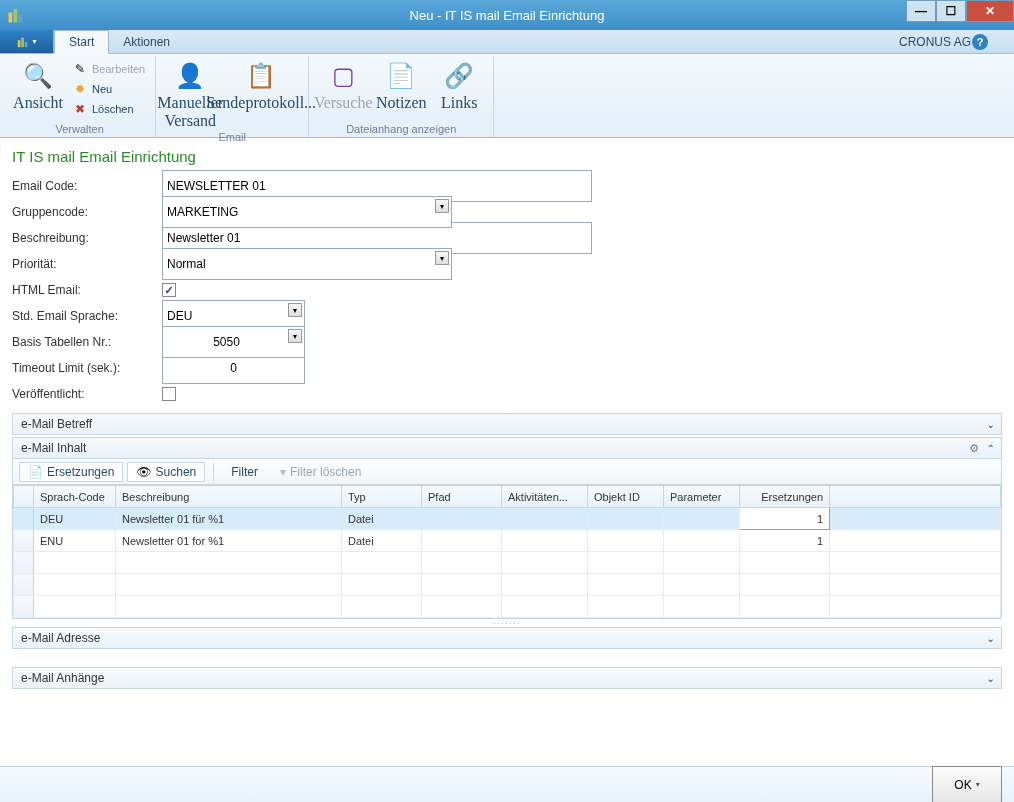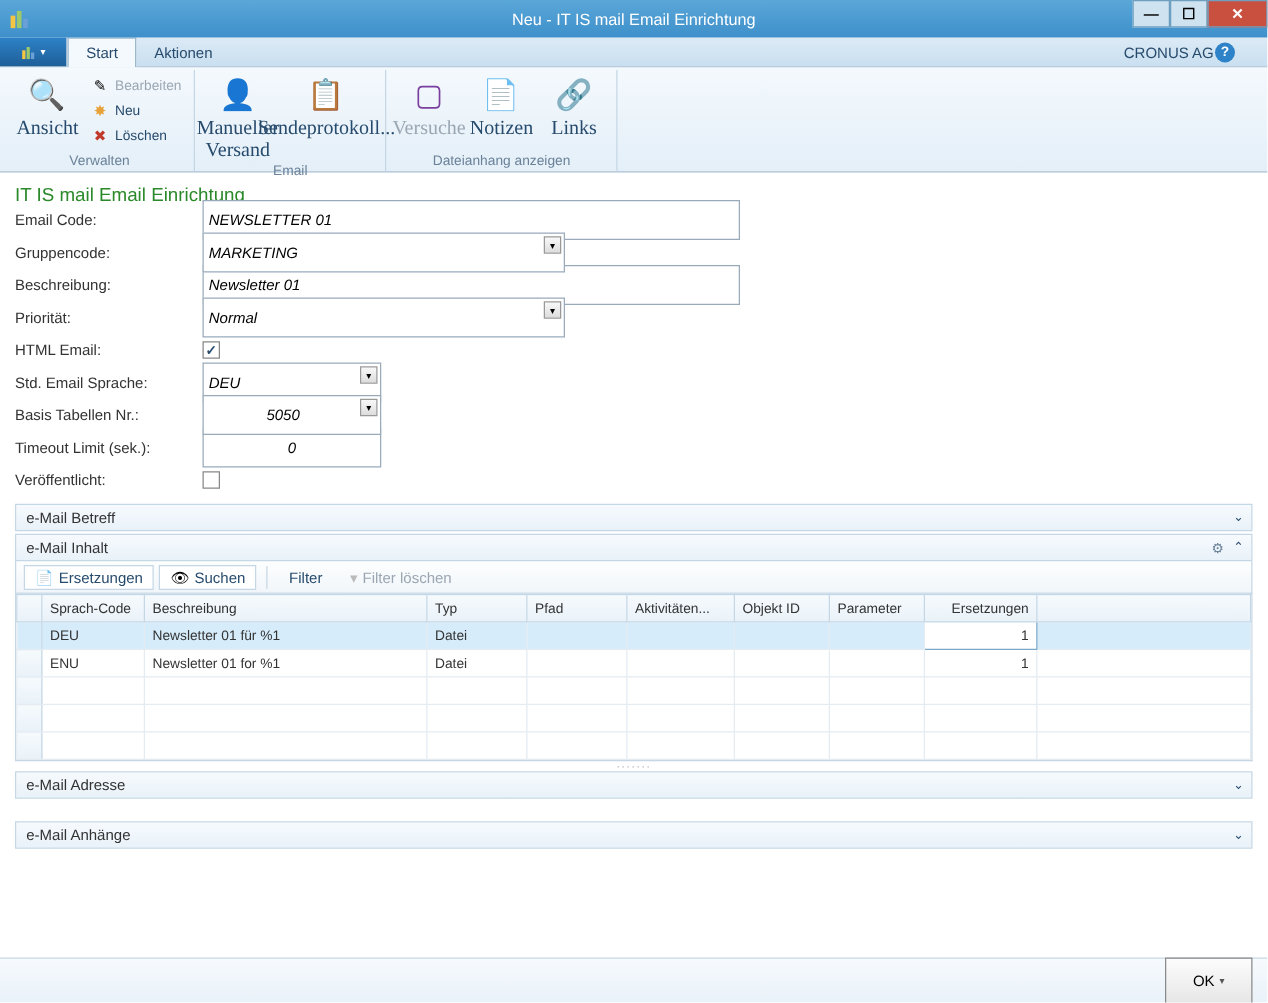--- a/index.html
+++ b/index.html
@@ -34,25 +34,25 @@
 .ribbon-big .lbl { font-size: 16px; color: #274b6d; text-align: center; line-height: 1.1; margin-top: 2px; font-family: Liberation Serif, serif; }
 .ribbon-big.disabled .lbl { color: #9aa7b3; }
 .ribbon-small-col { display: flex; flex-direction: column; gap: 2px; padding-top: 4px; }
 .ribbon-small { display: flex; align-items: center; gap: 4px; padding: 1px 4px; cursor: pointer; }
 .ribbon-small .ico { width: 16px; height: 16px; display: flex; align-items: center; justify-content: center; }
 .ribbon-small .lbl { font-size: 11px; color: #274b6d; }
 .ribbon-small.disabled .lbl { color: #9aa7b3; }
 
 
 .content { flex: 1; padding: 10px 12px 0 12px; overflow: hidden; display: flex; flex-direction: column; }
-.page-title { color: #2a8a2a; font-size: 15px; }
+.page-title { color: #2a8a2a; font-size: 15px; margin-bottom: 10px; }
 
 .form-row { display: flex; align-items: center; margin-bottom: 4px; height: 22px; }
 .form-row .fld-label { width: 150px; color: #333; }
-.text-input { height: 32px; border: 1px solid #9ab; padding: 0 4px; background: #fff; font-style: italic; }
+.text-input { height: 32px; border: 1px solid #9ab; padding: 0 4px; background: #fff; }
 .text-input.w-long { width: 430px; }
 .text-input.w-short { width: 143px; text-align: center; padding-right: 18px; }
 .select-wrap { position: relative; }
 .select-arrow { position: absolute; right: 3px; top: 3px; width: 14px; height: 14px; background: linear-gradient(#f8f8f8,#ddd); border: 1px solid #999; display: flex; align-items: center; justify-content: center; font-size: 8px; }
 .link-val { color: #1166cc; }
 
 
 .panel-bar { height: 22px; background: linear-gradient(#f6fafd,#e9f2f9); border: 1px solid #c5d7e5; display: flex; align-items: center; padding: 0 8px; color: #333; margin-top: 4px; position: relative; cursor: pointer; }
 .panel-bar .chev { position: absolute; right: 6px; font-size: 10px; color: #274b6d; }
 .panel-bar .gear { position: absolute; right: 22px; font-size: 11px; color: #6b8299; }

